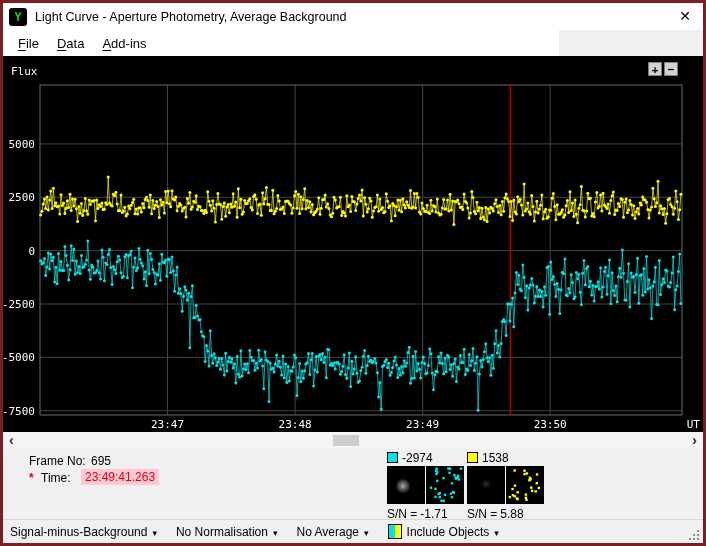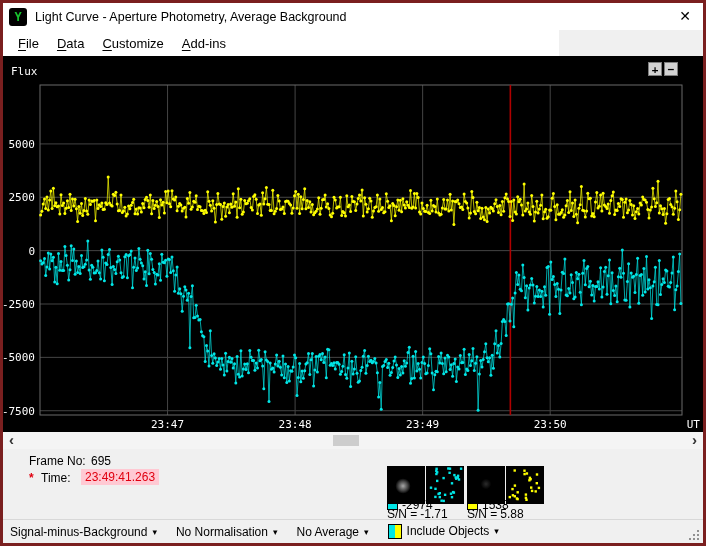--- a/index.html
+++ b/index.html
@@ -26,33 +26,33 @@
   .sthumb{position:absolute;left:330px;top:3px;width:26px;height:11px;background:#cdcdcd;}
   
   .info-panel{position:absolute;left:12px;top:446px;width:700px;height:70px;background:#f0f0f0;font-size:12px;color:#000;}
   .frame-lab{position:absolute;left:14px;top:5px;}
   .frame-val{position:absolute;left:76px;top:5px;}
   .star{position:absolute;left:14px;top:22px;font-weight:bold;}
   .time-lab{position:absolute;left:26px;top:22px;}
   .time-val{position:absolute;left:66px;top:20px;padding:1px 4px;}
   .tgt{position:absolute;top:2px;width:78px;height:66px;}
   .tgt1{left:372px;} .tgt2{left:452px;}
-  .tgt .hdr{display:flex;align-items:center;height:13px;margin-top:47px;}
+  .tgt .hdr{display:flex;align-items:center;height:13px;}
   .swatch{width:9px;height:9px;border:1px solid #000;margin-right:4px;}
   .tval{font-size:12px;}
   .thumbs{position:absolute;left:0;top:15px;display:flex;gap:1px;}
   .thumb{width:38px;height:38px;background:#000;overflow:hidden;}
   .blob-bright{background:#000 no-repeat;background-image:radial-gradient(circle 9px at 16px 20px,#a8a8a8,#404040 55%,#000 85%);}
   .blob-dim{background:#000 no-repeat;background-image:radial-gradient(circle 7px at 19px 18px,#2c2c2c,#000 75%);}
   .sn{position:absolute;left:0;top:56px;white-space:nowrap;}
   .sn span{margin-right:3px;text-align:center;}
   
   .status-bar{position:absolute;left:0;top:516px;width:700px;height:24px;box-sizing:border-box;background:#f0f0f0;
               border-top:1px solid #d8d8d8;display:flex;align-items:center;padding-left:7px;gap:19px;font-size:12px;color:#000;}
-  .sb-item{display:flex;align-items:flex-start;gap:5px;}
+  .sb-item{display:flex;align-items:center;gap:5px;}
   .dd{font-size:9px;padding-top:2px;}
   .obj-icon{width:12px;height:13px;border:1px solid #000;display:flex;box-sizing:content-box;}
   .obj-icon .half{flex:1;}
   .resize-grip{position:absolute;right:2px;bottom:1px;}
   u{text-underline-offset:2px;}
 </style>
 </head>
 <body>
 
 <div class="window" style="border-color: rgb(122, 31, 31);">
@@ -61,21 +61,20 @@
     <div class="app-icon">
       <span style="color: rgb(23, 194, 46);">Y</span>
     </div>
     <div class="title-text">Light Curve - Aperture Photometry, Average Background</div>
     <div class="close-btn">✕</div>
   </div>
 
   <div class="menu-bar">
     <div class="menu-item"><span class="menu-label"><u>F</u>ile</span></div>
     <div class="menu-item"><span class="menu-label"><u>D</u>ata</span></div>
-    <div class="menu-item"><span class="menu-label"><u>C</u>ustomize</span></div>
     <div class="menu-item"><span class="menu-label"><u>A</u>dd-ins</span></div>
   </div>
 
   <div class="chart">
     <svg id="chart-svg" width="700" height="376">
         <g stroke="#454545" stroke-width="1">
           <line x1="37" y1="87.91332470892627" x2="679" y2="87.91332470892627"></line>
           <line x1="37" y1="141.27684346701164" x2="679" y2="141.27684346701164"></line>
           <line x1="37" y1="194.64036222509702" x2="679" y2="194.64036222509702"></line>
           <line x1="37" y1="248.0038809831824" x2="679" y2="248.0038809831824"></line>

